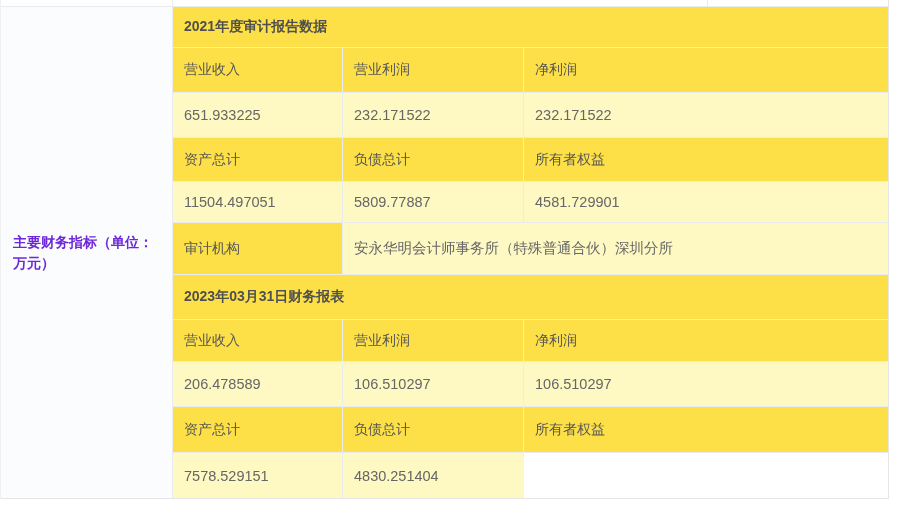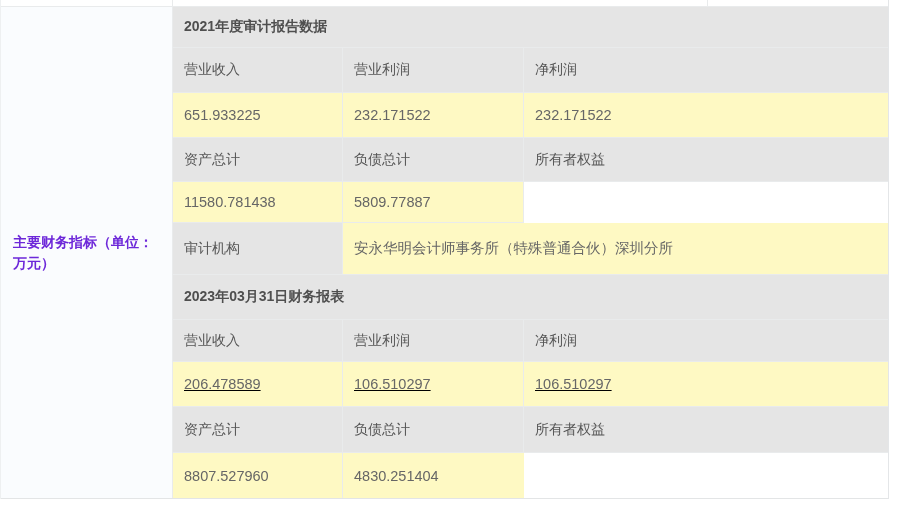--- a/index.html
+++ b/index.html
@@ -52,38 +52,38 @@
 
   .cell {
     display: flex;
     align-items: center;
     padding-left: 11px;
     padding-right: 8px;
     border-bottom: 1px solid #e9ebec;
     overflow: hidden;
     white-space: nowrap;
   }
-  .cell.tint { background: #e5e5e5; }
+  .cell.tint { background: #fde047; }
   .cell.white { background: #fef9c3; }
   .cell.div-r { border-right: 1px solid #e9ebec; }
 
   .hdr { font-size: 14px; font-weight: 400; color: #555555; }
   .title-txt { font-size: 14px; font-weight: 700; color: #4f4f4f; }
   .val { font-size: 14.5px; font-weight: 400; color: #666666; }
 
   
   .h-title1 { height: 41px; }
   .h-hdr1   { height: 45px; }
   .h-val1   { height: 45px; }
   .h-hdr2   { height: 44px; }
   .h-val2   { height: 41px; }
   .h-audit  { height: 52px; }
   .h-title2 { height: 45px; }
   .h-hdr3   { height: 42px; }
-  .h-val3   { height: 45px; text-decoration: underline; }
+  .h-val3   { height: 45px; }
   .h-hdr4   { height: 46px; }
   .h-val4   { height: 45px; }
   .row > .cell.last-b { border-bottom: none; }
 </style>
 </head>
 <body>
 
 <div class="table-wrap">
 
   <div class="remnant-row">
@@ -137,24 +137,27 @@
         <div class="cell tint div-r">
             <span class="hdr">负债总计</span>
           </div>
         <div class="cell tint">
             <span class="hdr">所有者权益</span>
           </div>
       </div>
 
       <div class="row h-val2">
         <div class="cell white div-r">
-            <span class="val">11580.781438</span>
+            <span class="val">11504.497051</span>
           </div>
         <div class="cell white div-r">
             <span class="val">5809.77887</span>
+          </div>
+        <div class="cell white">
+            <span class="val">4581.729901</span>
           </div>
       </div>
 
       <div class="row cols-audit h-audit">
         <div class="cell tint div-r">
             <span class="hdr">审计机构</span>
           </div>
         <div class="cell white">
             <span class="val">安永华明会计师事务所（特殊普通合伙）深圳分所</span>
           </div>
@@ -197,21 +200,21 @@
         <div class="cell tint div-r">
             <span class="hdr">负债总计</span>
           </div>
         <div class="cell tint">
             <span class="hdr">所有者权益</span>
           </div>
       </div>
 
       <div class="row h-val4">
         <div class="cell white div-r last-b">
-            <span class="val">8807.527960</span>
+            <span class="val">7578.529151</span>
           </div>
         <div class="cell white last-b">
             <span class="val">4830.251404</span>
           </div>
       </div>
 
     </div>
   </div>
 </div>
 

